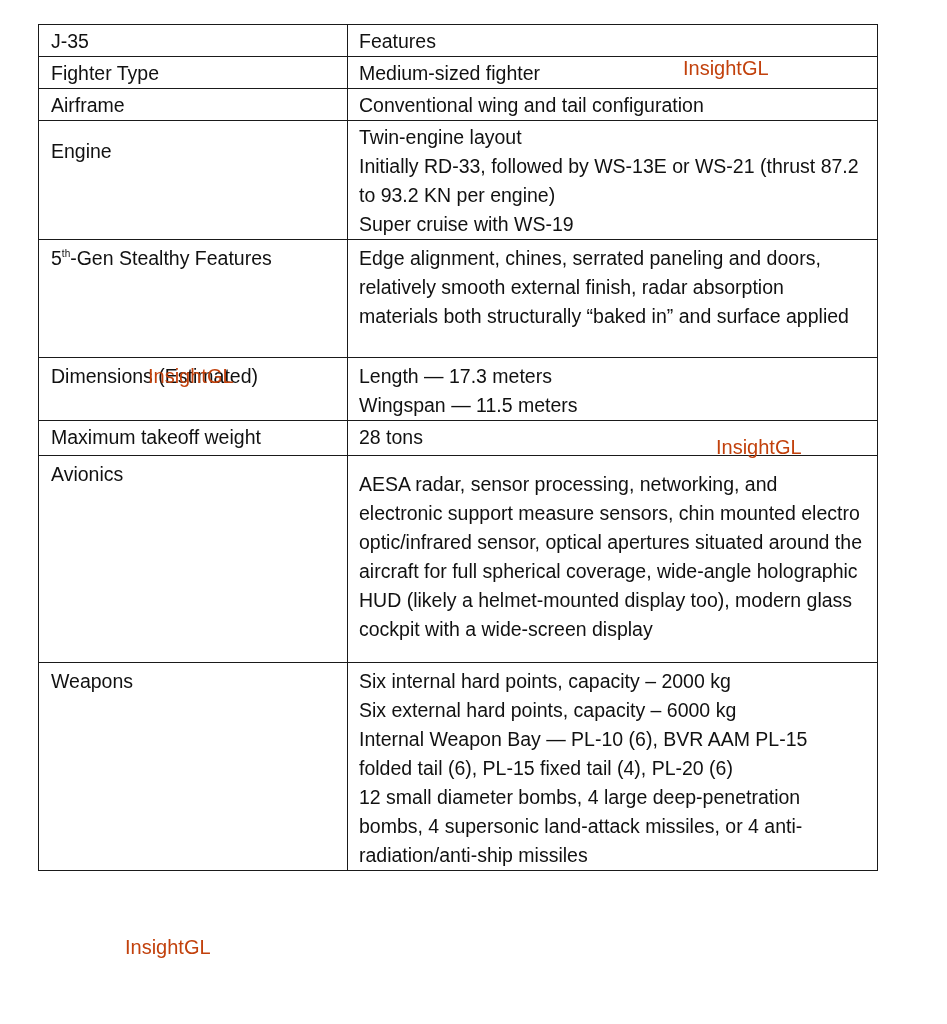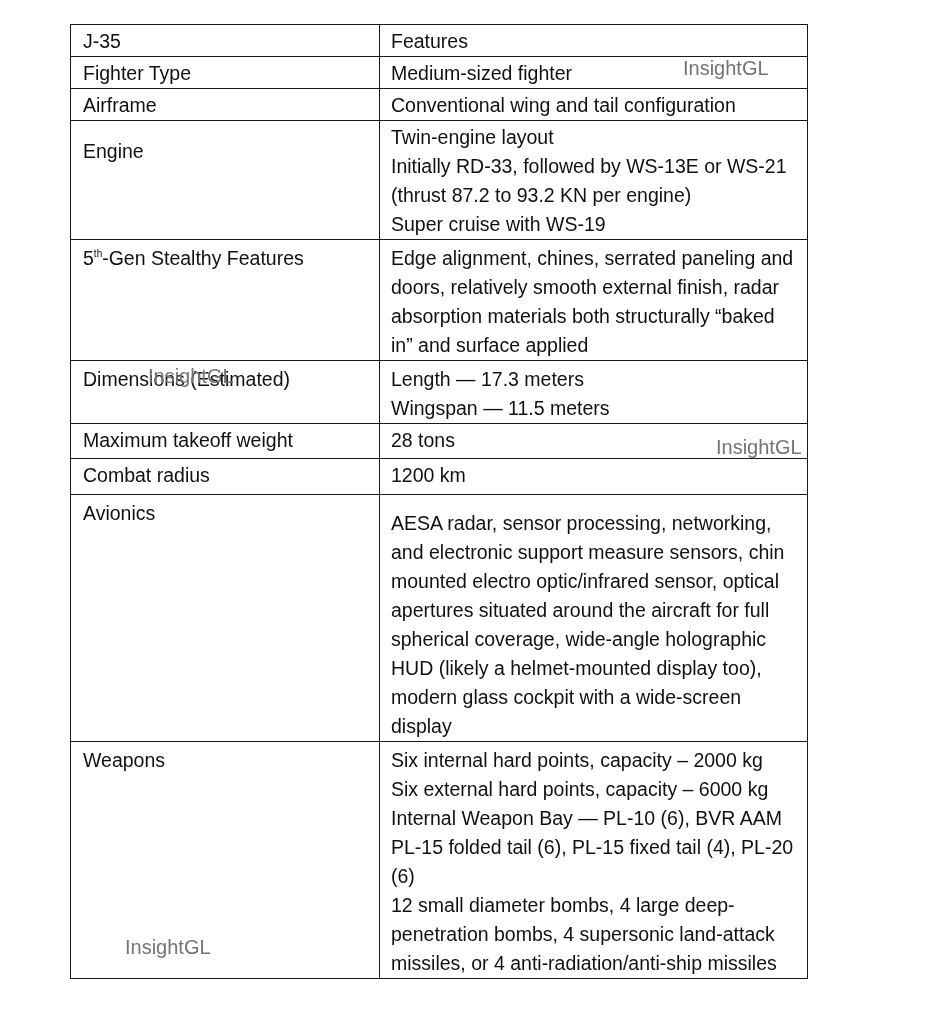--- a/index.html
+++ b/index.html
@@ -1,26 +1,26 @@
 <!DOCTYPE html>
 <html><head>
 <meta charset="utf-8">
 <style>
   html, body { margin: 0; padding: 0; background: #ffffff; }
   body { width: 947px; height: 1024px; position: relative; overflow: hidden;
          font-family: "Liberation Sans", "DejaVu Sans", sans-serif; color: #111; }
-  table.spec { position: absolute; left: 38px; top: 24px; width: 738px;
-               border-collapse: collapse; table-layout: fixed; margin-left: 32px; }
+  table.spec { position: absolute; left: 38px; top: 24px; width: 840px;
+               border-collapse: collapse; table-layout: fixed; }
   table.spec td { border: 1.5px solid #1a1a1a; vertical-align: top;
                   padding: 2px 12px 0 12px; font-size: 19.5px; line-height: 29px; }
   table.spec td.label { width: 284px; }
   table.spec td.value { padding-left: 11px; }
   .line { display: block; }
   sup { font-size: 10px; line-height: 0; vertical-align: 8px; }
-  .wm { position: absolute; color: #737373; font-size: 20px; pointer-events: none; }
+  .wm { position: absolute; color: #c2410c; font-size: 20px; pointer-events: none; }
 </style>
 </head>
 <body>
 
 <table class="spec">
   <tbody>
     <tr style="height:30px">
       <td class="label">J-35</td>
       <td class="value">Features</td>
     </tr>
@@ -56,26 +56,20 @@
         <span class="line">Length — 17.3 meters</span>
         <span class="line">Wingspan — 11.5 meters</span>
       </td>
     </tr>
     <tr style="height:35px">
       <td class="label">Maximum takeoff weight</td>
       <td class="value">
           <span class="line">28 tons</span>
         </td>
     </tr>
-    <tr style="height:36px">
-      <td class="label">Combat radius</td>
-      <td class="value">
-          <span class="line">1200 km</span>
-        </td>
-    </tr>
     <tr style="height:207px">
       <td class="label" style="padding-top:4px">Avionics</td>
       <td class="value" style="padding-top:14px">
           <span class="line">AESA radar, sensor processing, networking, and electronic support measure sensors, chin mounted electro optic/infrared sensor, optical apertures situated around the aircraft for full spherical coverage, wide-angle holographic HUD (likely a helmet-mounted display too), modern glass cockpit with a wide-screen display</span>
         </td>
     </tr>
     <tr style="height:204px">
       <td class="label" style="padding-top:4px">Weapons</td>
       <td class="value" style="padding-top:4px">
         <span class="line">Six internal hard points, capacity – 2000 kg</span>

